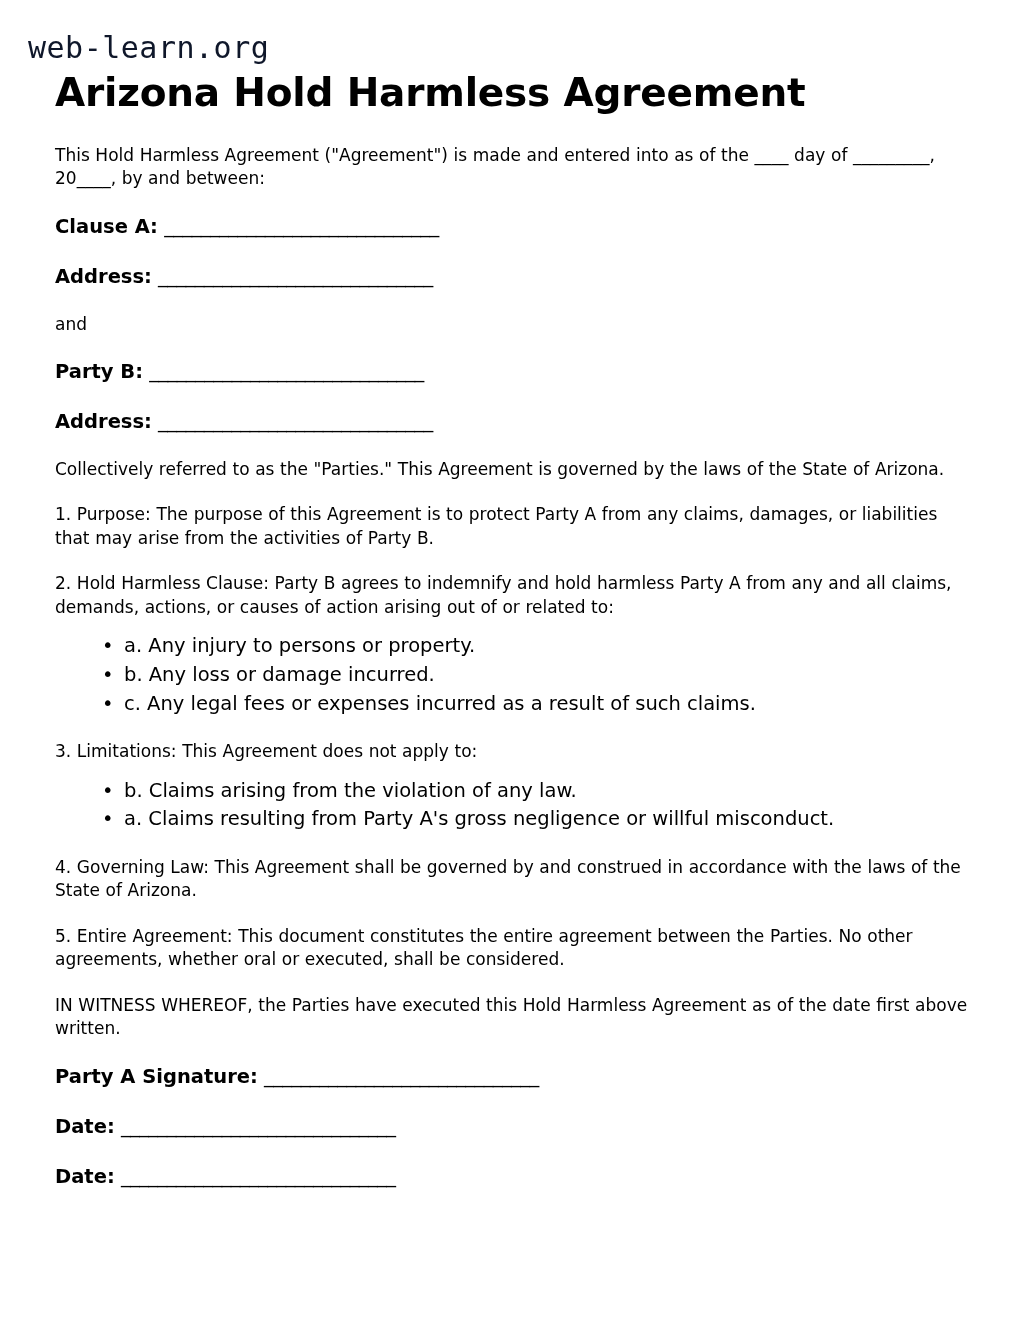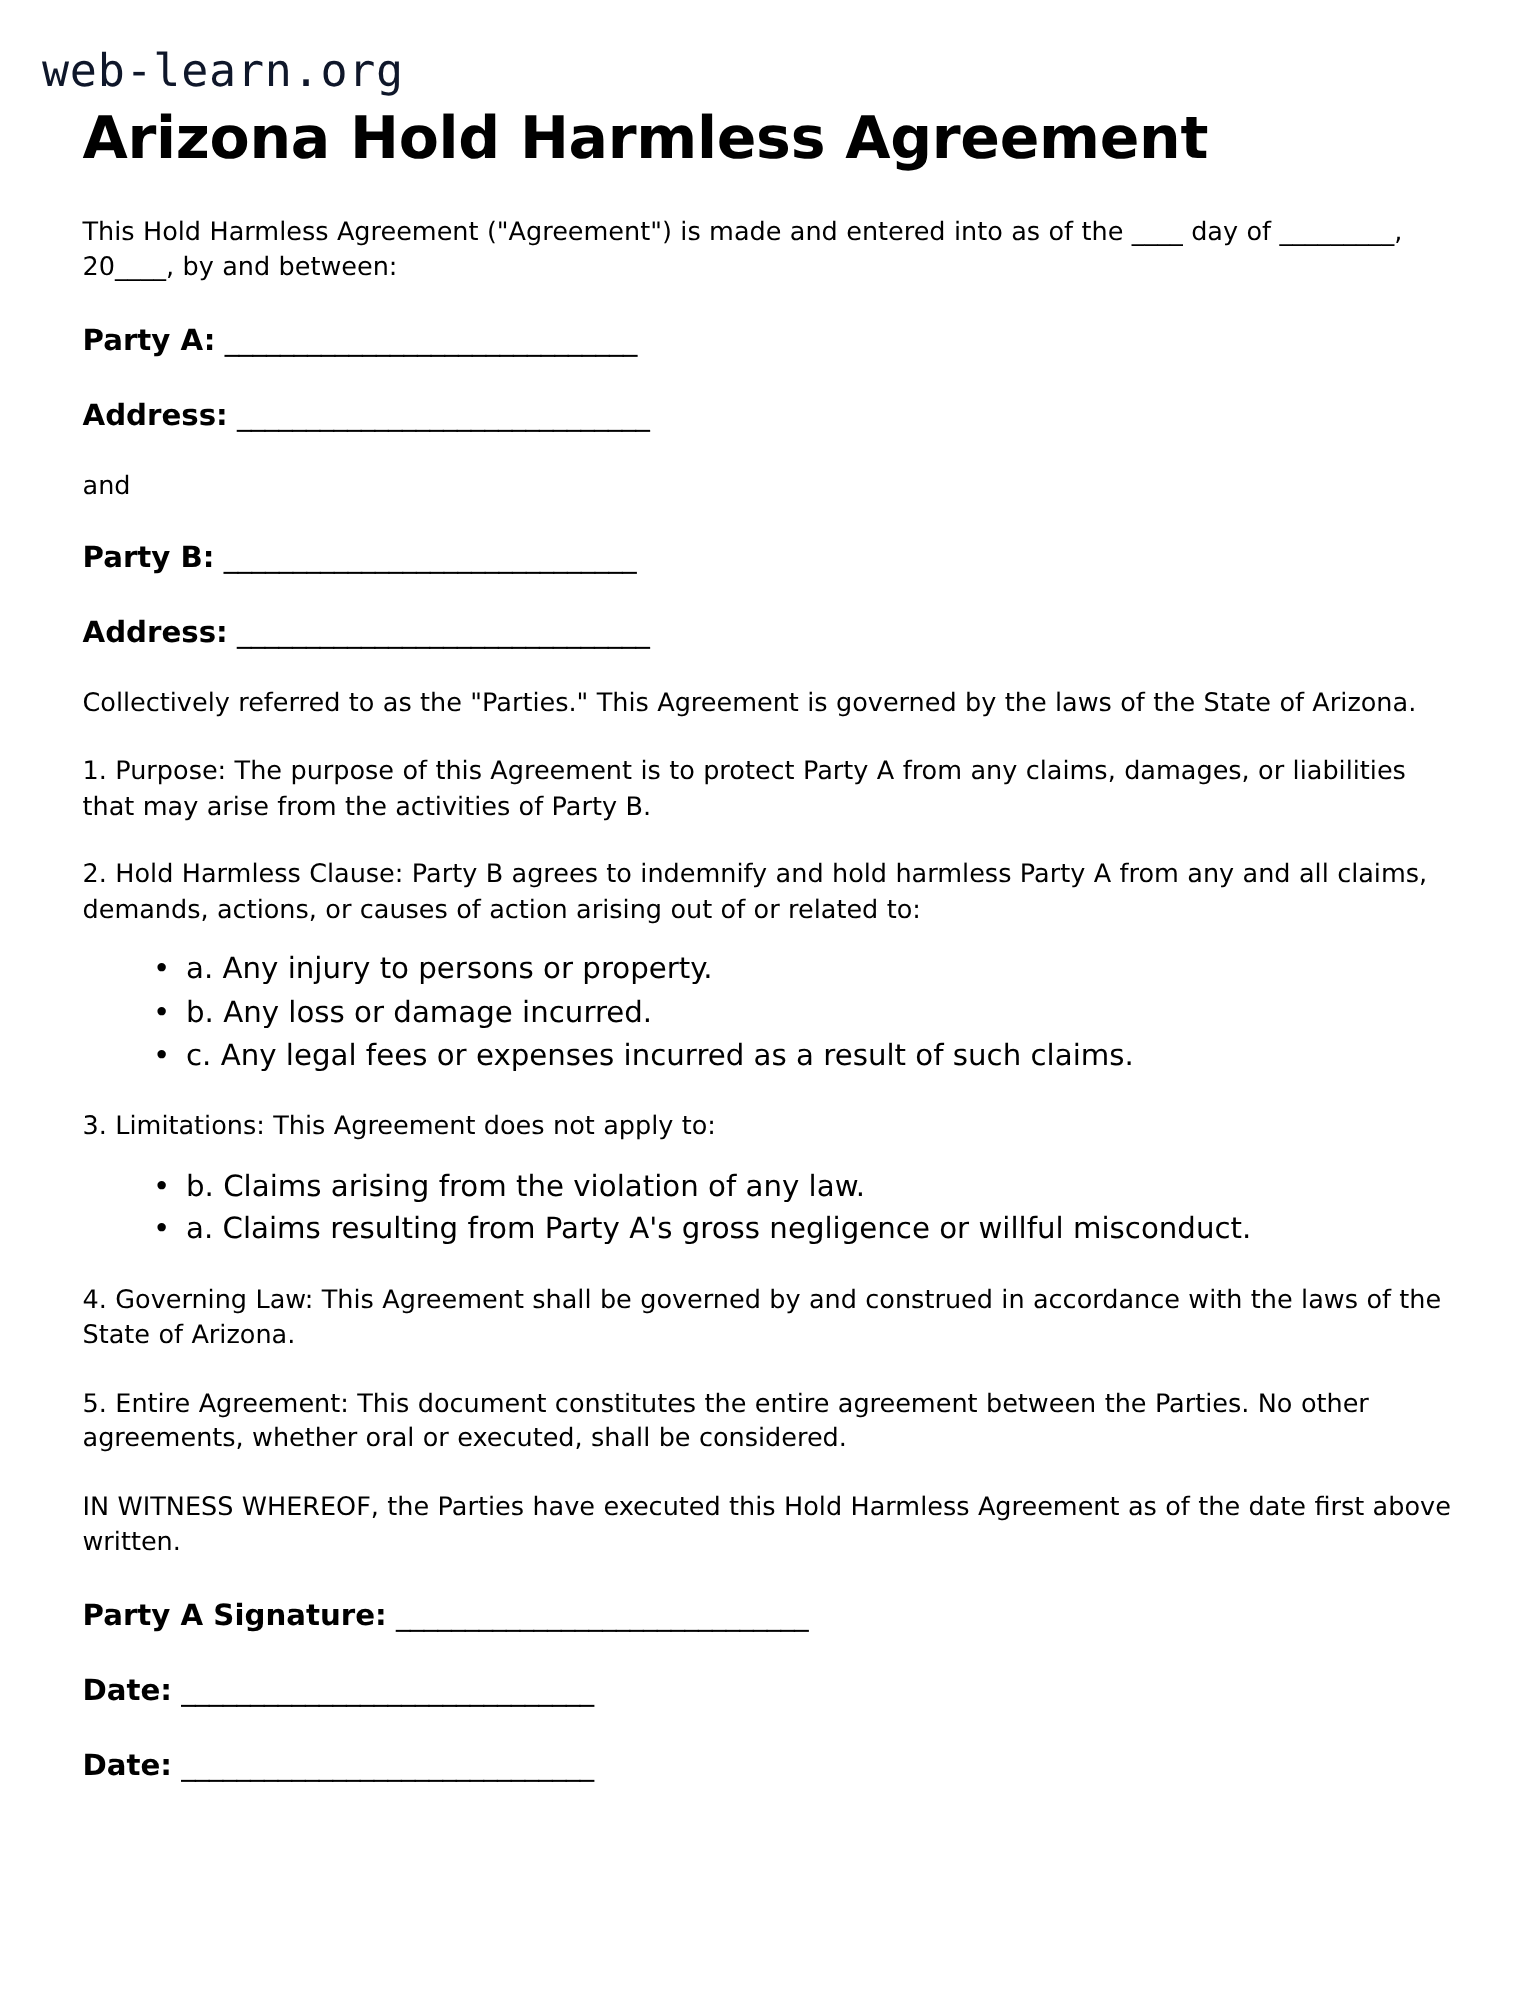--- a/index.html
+++ b/index.html
@@ -101,21 +101,21 @@
 
   <div class="watermark">web-learn.org</div>
 
   <div class="content">
 
     <h1 class="doc-title">Arizona Hold Harmless Agreement</h1>
 
     <p class="para first">This Hold Harmless Agreement ("Agreement") is made and entered into as of the ____ day of _________, 20____, by and between:</p>
 
     <p class="field">
-      <span class="lbl">Party A:</span>
+      <span class="lbl">Clause A:</span>
       <span class="blank">______________________________</span>
     </p>
 
     <p class="field">
       <span class="lbl">Address:</span>
       <span class="blank">______________________________</span>
     </p>
 
     <p class="para">and</p>
 

